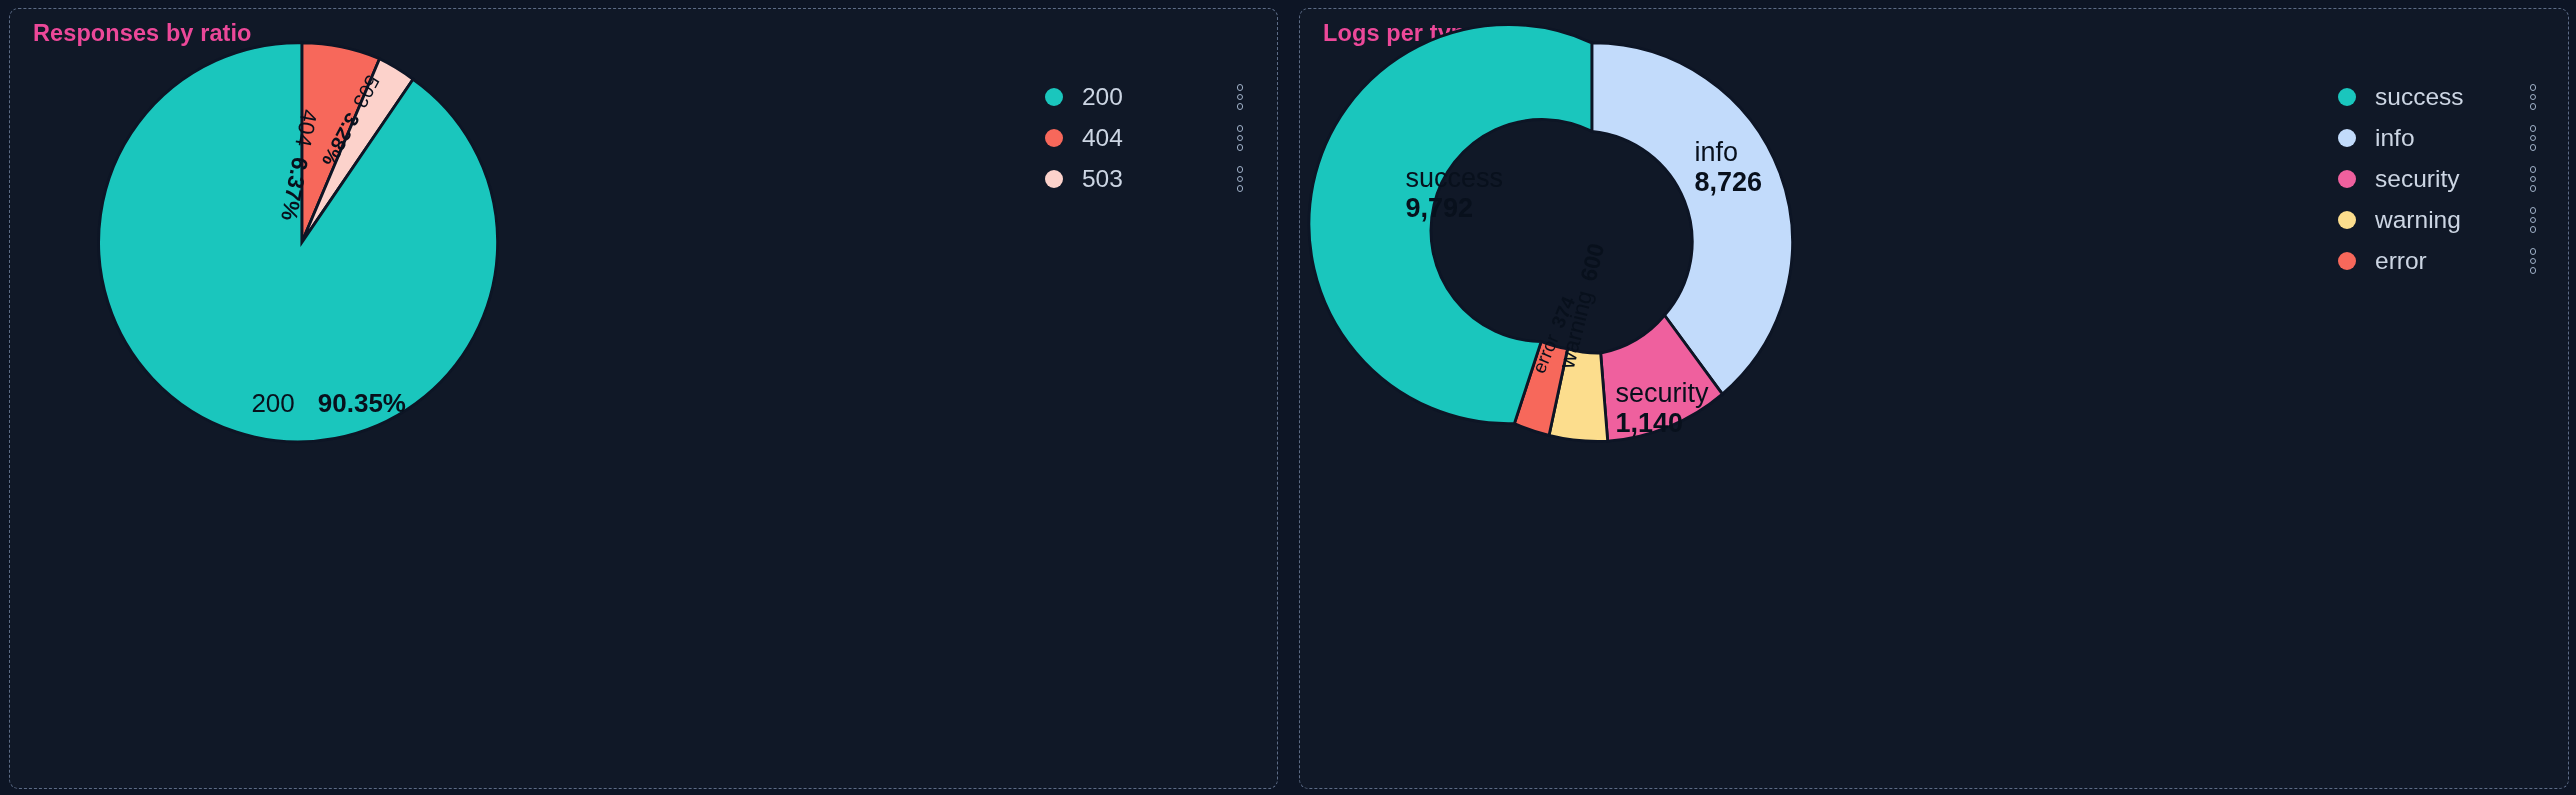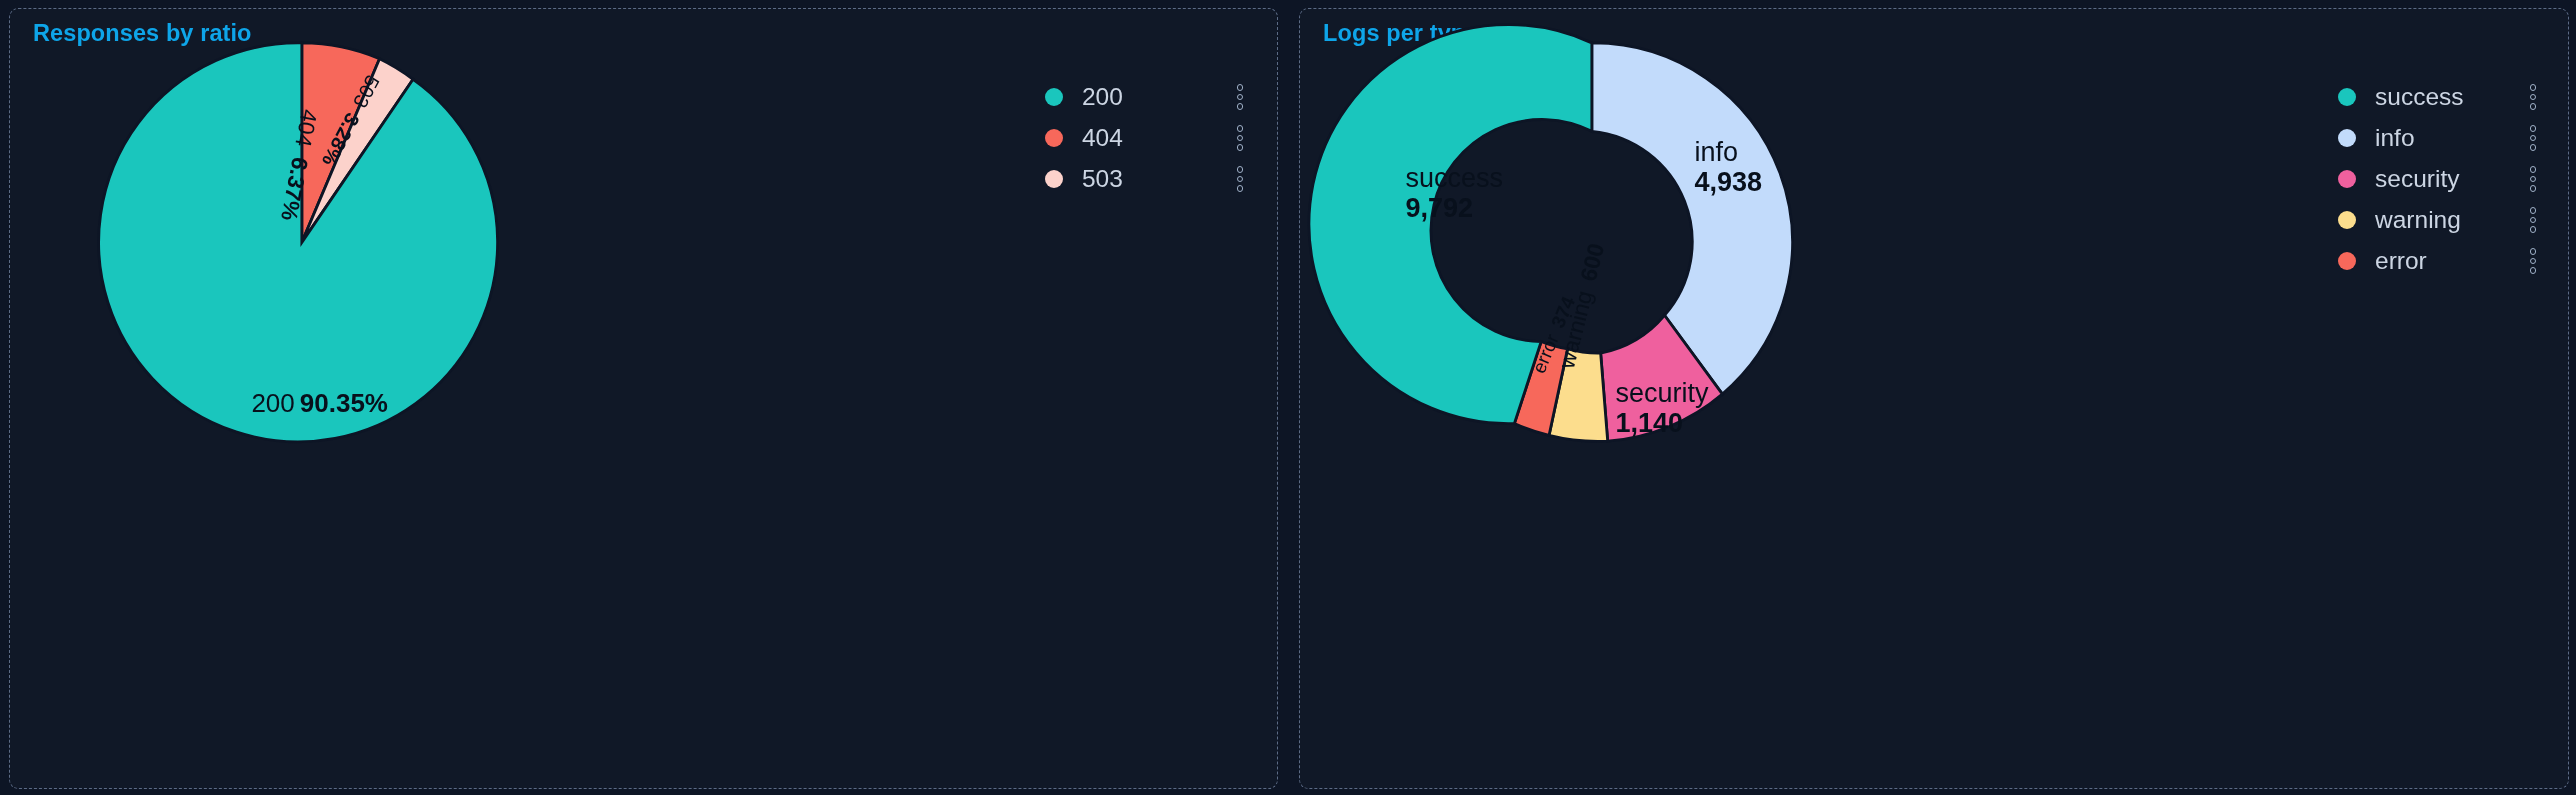--- a/index.html
+++ b/index.html
@@ -22,21 +22,21 @@
     background: #101827;
     border: 1.9px dashed #5c6b86;
     border-radius: 9.4px;
     overflow: hidden;
   }
   .panel-title {
     position: absolute;
     top: 11.3px; left: 22.6px;
     font-size: 23.5px;
     font-weight: bold;
-    color: #0ea5e9;
+    color: #ec4899;
     letter-spacing: 0.1px;
     white-space: nowrap;
   }
   .viz-area {
     position: absolute;
     left: 0; top: 0; right: 0; bottom: 0;
   }
   .chart-svg { position: absolute; left: 0; top: 0; }
 
   
@@ -92,21 +92,21 @@
   .slice-label {
     position: absolute;
     color: #08101c;
     white-space: nowrap;
     pointer-events: none;
     line-height: 1.12;
   }
   .slice-label .nm { font-weight: normal; }
   .slice-label .vl { font-weight: bold; }
   .slice-label.inline { font-size: 26px; }
-  .slice-label.inline .vl { margin-left: 5px; }
+  .slice-label.inline .vl { margin-left: 23px; }
   .slice-label.stack { font-size: 27px; text-align: left; }
   .slice-label.stack .nm, .slice-label.stack .vl { display: block; }
   .slice-label.rot { font-size: 22.6px; }
 </style>
 </head>
 <body>
 
 <div class="dashboard">
 
   <div class="panel">
@@ -185,21 +185,21 @@
         <path d="M 227.710 440.491 A 212 212 0 1 1 310 36 L 310 130 A 118 118 0 1 0 256.121 353.428 Z" fill="#1ac6bd" stroke="#0d1525" stroke-width="3"></path>
       </svg>
 
       <div class="slice-label stack" style="left:105px; top:154px;">
         <span class="nm">success</span>
         <span class="vl">9,792</span>
       </div>
 
       <div class="slice-label stack" style="left:394px; top:128px;">
         <span class="nm">info</span>
-        <span class="vl">4,938</span>
+        <span class="vl">8,726</span>
       </div>
 
       <div class="slice-label stack" style="left:315px; top:369px;">
         <span class="nm">security</span>
         <span class="vl">1,140</span>
       </div>
 
       <div class="slice-label" style="left:254px; top:356px; font-size:22.6px; transform: rotate(-76deg); transform-origin: left top;">
         <span class="nm">warning</span>
         <span class="vl" style="margin-left:4.7px">600</span>

